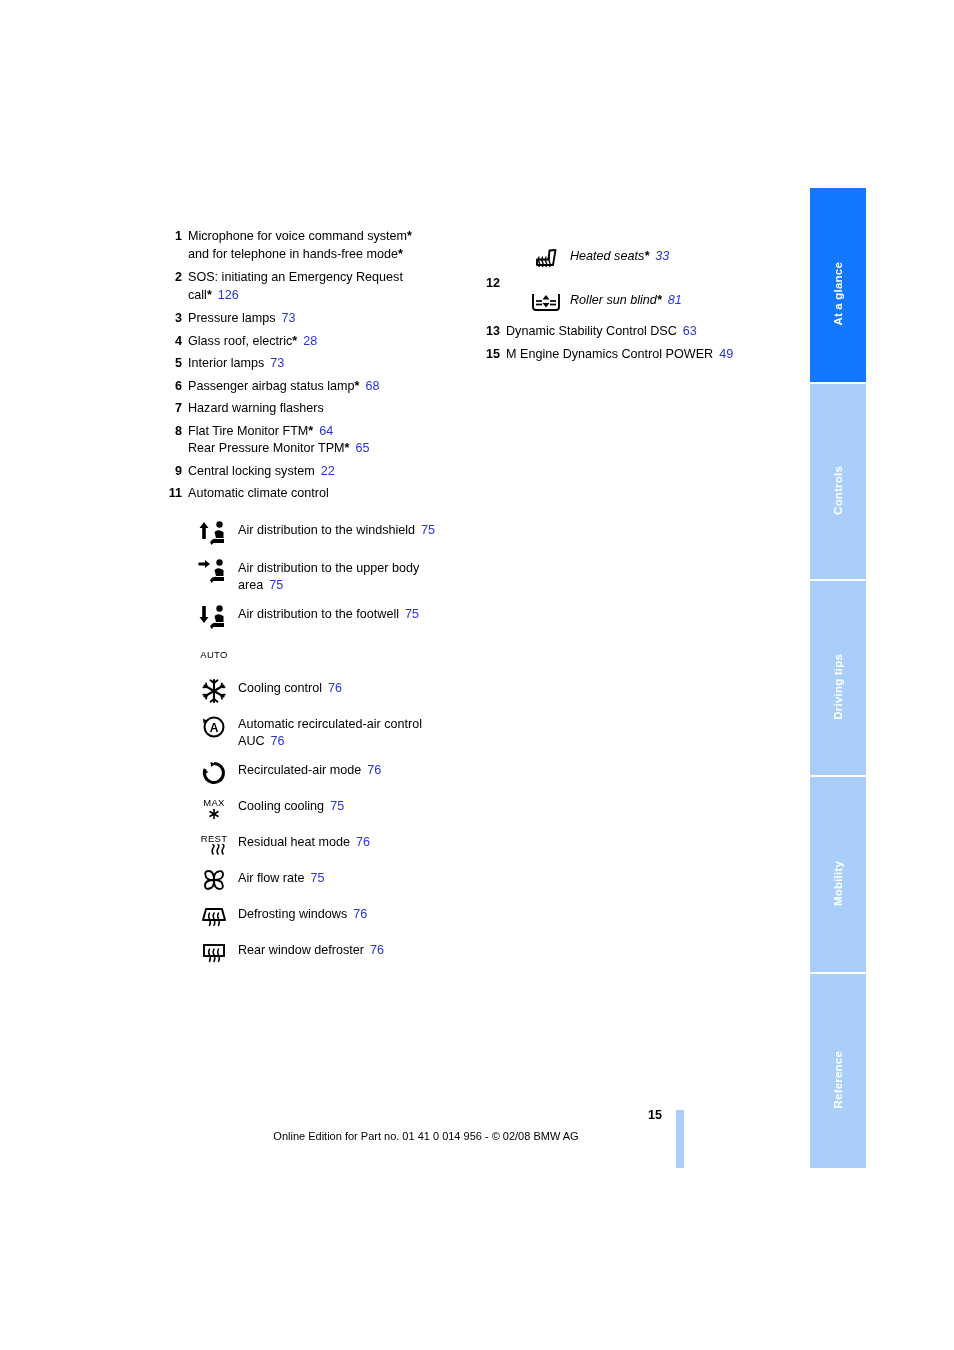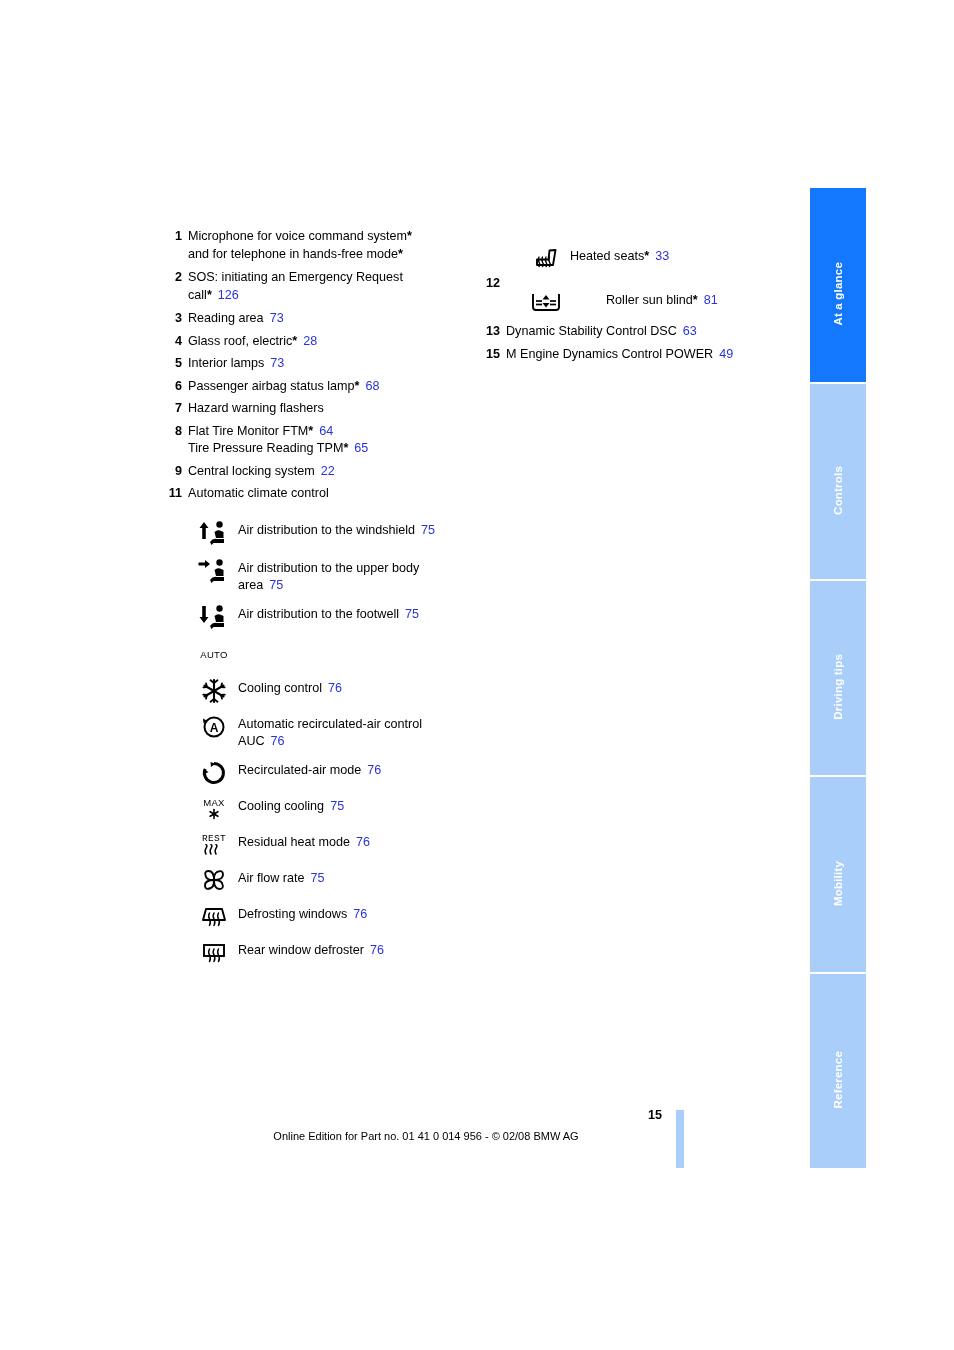--- a/index.html
+++ b/index.html
@@ -109,21 +109,21 @@
     display: flex;
     align-items: center;
     justify-content: center;
     min-height: 28px;
   }
   .icon-row .lbl {
     flex: 1 1 auto;
     padding-top: 3px;
   }
   #icon-list { margin-top: 16px; margin-left: 24px; }
-  #icon-list-right { margin-top: 2px; margin-left: 16px; }
+  #icon-list-right { margin-top: 2px; margin-left: 16px; font-style: italic; }
 
   .ico-text {
     font-size: 9.5px;
     letter-spacing: 0.3px;
     text-align: center;
     line-height: 10px;
   }
 
   
   #footer-pageno {
@@ -164,21 +164,21 @@
       <span class="txt"><span>Microphone for voice command system</span><span class="star">*</span><br><span>and for telephone in hands-free mode</span><span class="star">*</span></span>
     </div>
 
     <div class="num-row">
       <span class="num">2</span>
       <span class="txt"><span>SOS: initiating an Emergency Request</span><br><span>call</span><span class="star">*</span><span class="pref">126</span></span>
     </div>
 
     <div class="num-row tight">
       <span class="num">3</span>
-      <span class="txt"><span>Reading area</span><span class="pref">73</span></span>
+      <span class="txt"><span>Pressure lamps</span><span class="pref">73</span></span>
     </div>
 
     <div class="num-row tight">
       <span class="num">4</span>
       <span class="txt"><span>Glass roof, electric</span><span class="star">*</span><span class="pref">28</span></span>
     </div>
 
     <div class="num-row tight">
       <span class="num">5</span>
       <span class="txt"><span>Interior lamps</span><span class="pref">73</span></span>
@@ -189,21 +189,21 @@
       <span class="txt"><span>Passenger airbag status lamp</span><span class="star">*</span><span class="pref">68</span></span>
     </div>
 
     <div class="num-row tight">
       <span class="num">7</span>
       <span class="txt"><span>Hazard warning flashers</span></span>
     </div>
 
     <div class="num-row tight">
       <span class="num">8</span>
-      <span class="txt"><span>Flat Tire Monitor FTM</span><span class="star">*</span><span class="pref">64</span><br><span>Tire Pressure Reading TPM</span><span class="star">*</span><span class="pref">65</span></span>
+      <span class="txt"><span>Flat Tire Monitor FTM</span><span class="star">*</span><span class="pref">64</span><br><span>Rear Pressure Monitor TPM</span><span class="star">*</span><span class="pref">65</span></span>
     </div>
 
     <div class="num-row tight">
       <span class="num">9</span>
       <span class="txt"><span>Central locking system</span><span class="pref">22</span></span>
     </div>
 
 
     <div class="num-row tight">
       <span class="num">11</span>
@@ -315,21 +315,21 @@
               </g>
               <circle cx="6" cy="6" r="1.6" fill="#000"></circle>
             </svg>
           </span>
         </span>
         <span class="lbl"><span>Cooling cooling</span><span class="pref">75</span></span>
       </div>
 
       <div class="icon-row">
         <span class="ico">
-          <span style="display:flex;flex-direction:column;align-items:flex-start;font-family:Liberation Mono, monospace;">
+          <span style="display:flex;flex-direction:column;align-items:flex-end;">
             <span class="ico-text">REST</span>
             <svg width="18" height="11" viewBox="0 0 18 11">
               <g fill="none" stroke="#000" stroke-width="1.5" stroke-linecap="round">
                 <path d="M4 10 Q2.2 7 4 4.3 Q5.8 1.6 4 0.6"></path>
                 <path d="M9 10 Q7.2 7 9 4.3 Q10.8 1.6 9 0.6"></path>
                 <path d="M14 10 Q12.2 7 14 4.3 Q15.8 1.6 14 0.6"></path>
               </g>
             </svg>
           </span>
         </span>
@@ -396,21 +396,21 @@
                 <path d="M9 12 Q7.5 14.5 9 17 Q10.5 19.5 9 21.5"></path>
                 <path d="M12.5 12 Q11 14.5 12.5 17 Q14 19.5 12.5 21.5"></path>
                 <path d="M16 12 Q14.5 14.5 16 17 Q17.5 19.5 16 21.5"></path>
                 <path d="M19.5 12 Q18 14.5 19.5 17 Q21 19.5 19.5 21.5"></path>
               </g>
             </svg>
           </span>
           <span class="lbl"><span>Heated seats</span><span class="star">*</span><span class="pref">33</span></span>
         </div>
 
-        <div class="icon-row" style="margin-bottom:6px;gap:36px;">
+        <div class="icon-row" style="margin-bottom:6px;">
           <span class="ico">
             <svg width="34" height="24" viewBox="0 0 34 24">
               <path d="M4 3 L4 16 Q4 19 7 19 L27 19 Q30 19 30 16 L30 3" fill="none" stroke="#000" stroke-width="1.9"></path>
               <line x1="7" y1="10" x2="13" y2="10" stroke="#000" stroke-width="1.7"></line>
               <line x1="7" y1="13.5" x2="13" y2="13.5" stroke="#000" stroke-width="1.7"></line>
               <line x1="21" y1="10" x2="27" y2="10" stroke="#000" stroke-width="1.7"></line>
               <line x1="21" y1="13.5" x2="27" y2="13.5" stroke="#000" stroke-width="1.7"></line>
               <path d="M17 4 L20.5 8.5 L13.5 8.5 Z" fill="#000"></path>
               <path d="M17 16.5 L13.5 12 L20.5 12 Z" fill="#000"></path>
             </svg>

